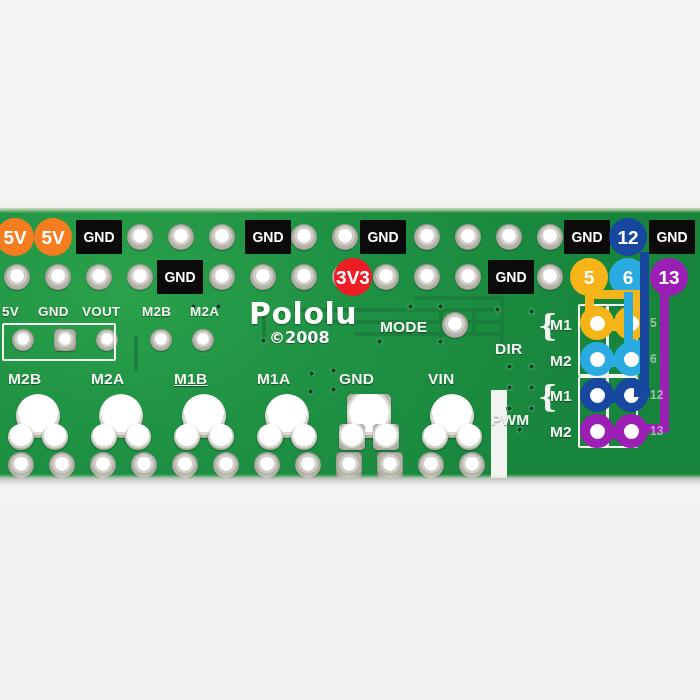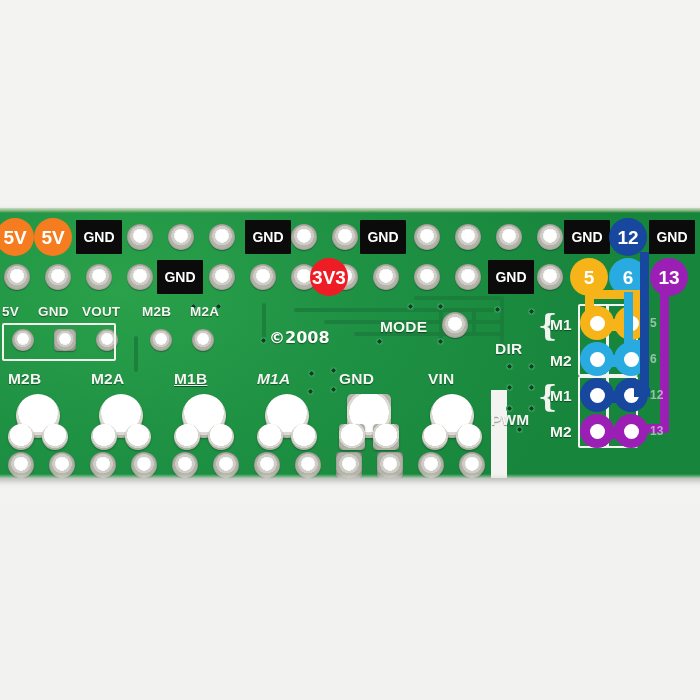--- a/index.html
+++ b/index.html
@@ -234,46 +234,47 @@
         <div class="chip circle" style="left:40px;top:10px;width:38px;height:38px;background:#F57C1F;color:#ffffff;font-size:19px;">5V</div>
         <div class="chip rect" style="left:82px;top:12px;width:46px;height:34px;background:#0b0b0b;color:#ffffff;">GND</div>
         <div class="chip rect" style="left:251px;top:12px;width:46px;height:34px;background:#0b0b0b;color:#ffffff;">GND</div>
         <div class="chip rect" style="left:366px;top:12px;width:46px;height:34px;background:#0b0b0b;color:#ffffff;">GND</div>
         <div class="chip rect" style="left:570px;top:12px;width:46px;height:34px;background:#0b0b0b;color:#ffffff;">GND</div>
         <div class="chip circle" style="left:615px;top:10px;width:38px;height:38px;background:#17479E;color:#ffffff;font-size:19px;">12</div>
         <div class="chip rect" style="left:655px;top:12px;width:46px;height:34px;background:#0b0b0b;color:#ffffff;">GND</div>
       </div>
     <div id="chips-row2">
         <div class="chip rect" style="left:163px;top:52px;width:46px;height:34px;background:#0b0b0b;color:#ffffff;">GND</div>
-        <div class="chip circle" style="left:316px;top:50px;width:38px;height:38px;background:#EE1C25;color:#ffffff;font-size:19px;">3V3</div>
+        <div class="chip circle" style="left:340px;top:50px;width:38px;height:38px;background:#EE1C25;color:#ffffff;font-size:19px;">3V3</div>
         <div class="chip rect" style="left:494px;top:52px;width:46px;height:34px;background:#0b0b0b;color:#ffffff;">GND</div>
         <div class="chip circle" style="left:576px;top:50px;width:38px;height:38px;background:#F7B418;color:#ffffff;font-size:19px;">5</div>
         <div class="chip circle" style="left:615px;top:50px;width:38px;height:38px;background:#29ABE2;color:#ffffff;font-size:19px;">6</div>
         <div class="chip circle" style="left:656px;top:50px;width:38px;height:38px;background:#9B1FB5;color:#ffffff;font-size:19px;">13</div>
       </div>
 
     <div id="silk-row3">
         <span class="silk s13" style="left:8px;top:96px;">5V</span>
         <span class="silk s13" style="left:44px;top:96px;">GND</span>
         <span class="silk s13" style="left:88px;top:96px;">VOUT</span>
         <span class="silk s13" style="left:148px;top:96px;">M2B</span>
         <span class="silk s13" style="left:196px;top:96px;">M2A</span>
       </div>
     <div id="silk-bottom">
         <span class="silk s15" style="left:14px;top:162px;">M2B</span>
         <span class="silk s15" style="left:97px;top:162px;">M2A</span>
         <span class="silk s15" style="left:180px;top:162px;text-decoration:underline;">M1B</span>
-        <span class="silk s15" style="left:263px;top:162px;font-style:italic;">M1A</span>
+        <span class="silk s15" style="left:263px;top:162px;">M1A</span>
         <span class="silk s15" style="left:345px;top:162px;">GND</span>
         <span class="silk s15" style="left:434px;top:162px;">VIN</span>
       </div>
 
     <span class="silk s15" style="left:386px;top:110px;">MODE</span>
     <div class="pad" style="left:448px;top:104px;"></div>
 
+    <div id="wordmark" style="left:255px;top:88px;">Pololu</div>
     <div id="copyr" style="left:275px;top:120px;">©2008</div>
 
     <div id="terminals">
         <div class="term" style="left:14px;top:186px;">
           <div class="big"></div>
           <div class="lo l"></div>
           <div class="lo r"></div>
         </div>
         <div class="term" style="left:97px;top:186px;">
           <div class="big"></div>

